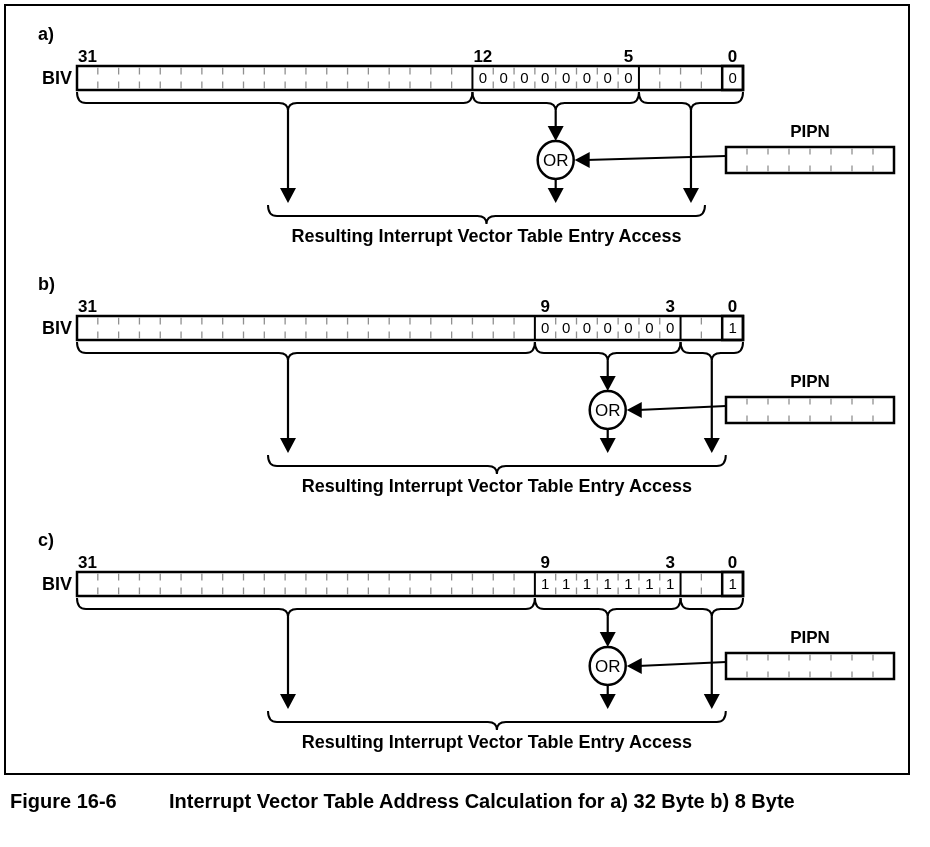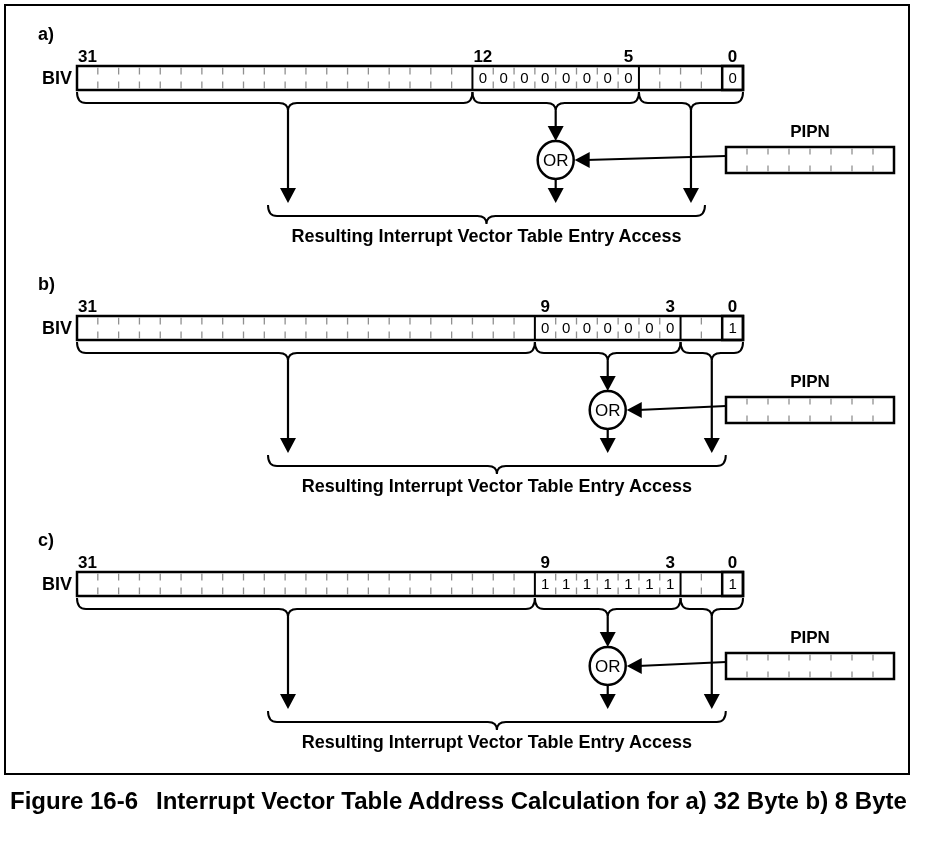--- a/index.html
+++ b/index.html
@@ -8,24 +8,24 @@
     font-family:"Liberation Sans",sans-serif;color:#000;overflow:hidden;
   }
   .frame{
     position:absolute;left:4px;top:4px;width:906px;height:771px;
     border:2px solid #000;background:#fff;box-sizing:border-box;
   }
   svg#diagram{position:absolute;left:0;top:0;}
   svg text{fill:#000;}
   .caption{
     position:absolute;left:10px;top:786px;display:flex;
-    font-weight:bold;font-size:24px;line-height:30px;white-space:nowrap;
+    font-weight:bold;font-size:20px;line-height:30px;white-space:nowrap;
   }
   .cap-label{width:146px;flex:none;}
-  .cap-line{display:block;}
+  .cap-line{display:block;margin-left:13px;}
 </style>
 </head>
 <body>
 
 <div class="page">
   <div class="frame"></div>
   <svg id="diagram" width="930" height="785" viewBox="0 0 930 785">
       <g>
         <text x="38" y="40" font-family="&quot;Liberation Sans&quot;,sans-serif" font-size="18" font-weight="bold">a)</text>
         <text x="72" y="84" font-family="&quot;Liberation Sans&quot;,sans-serif" font-size="18" font-weight="bold" text-anchor="end">BIV</text>

